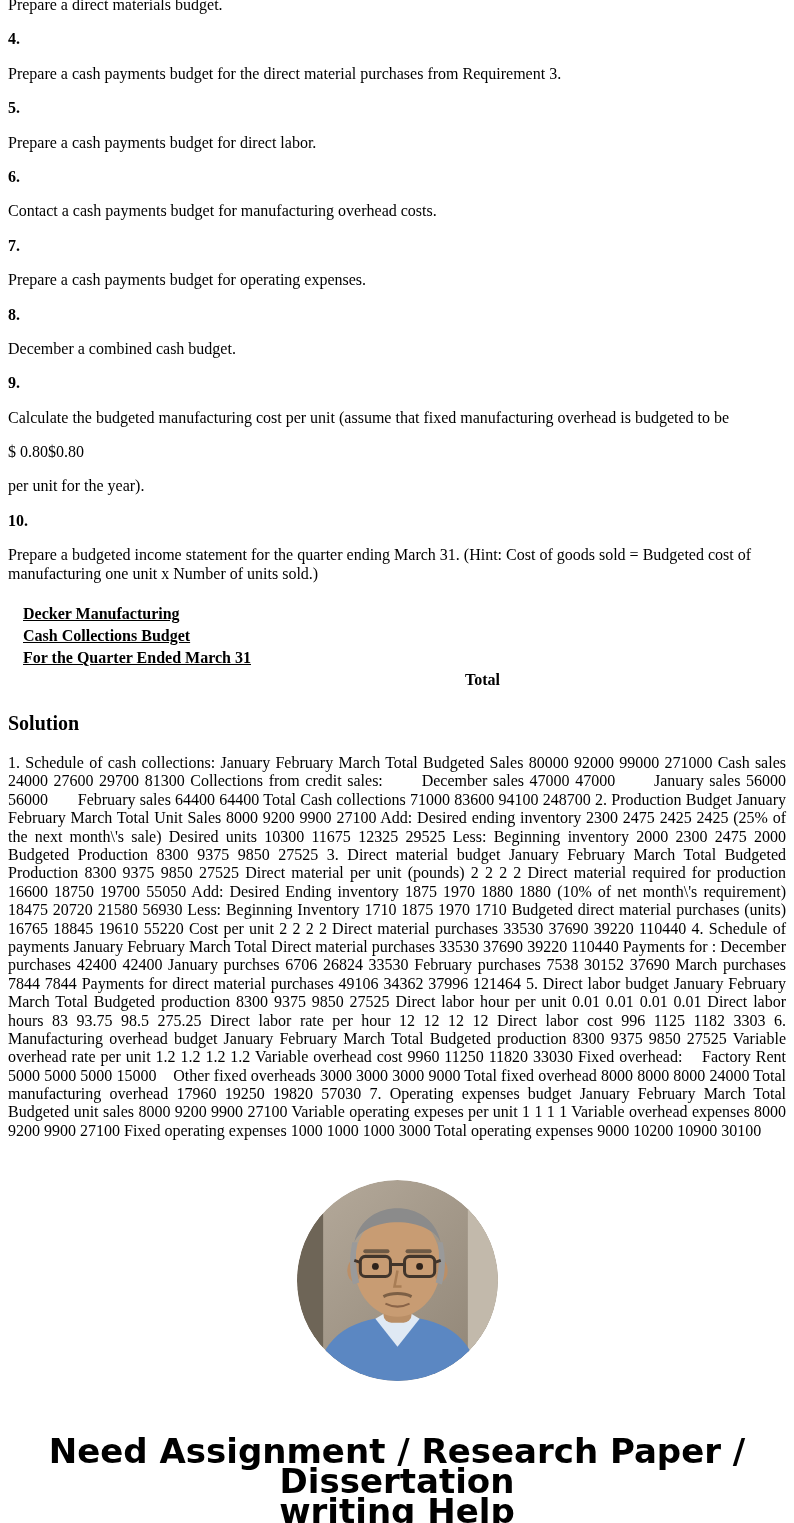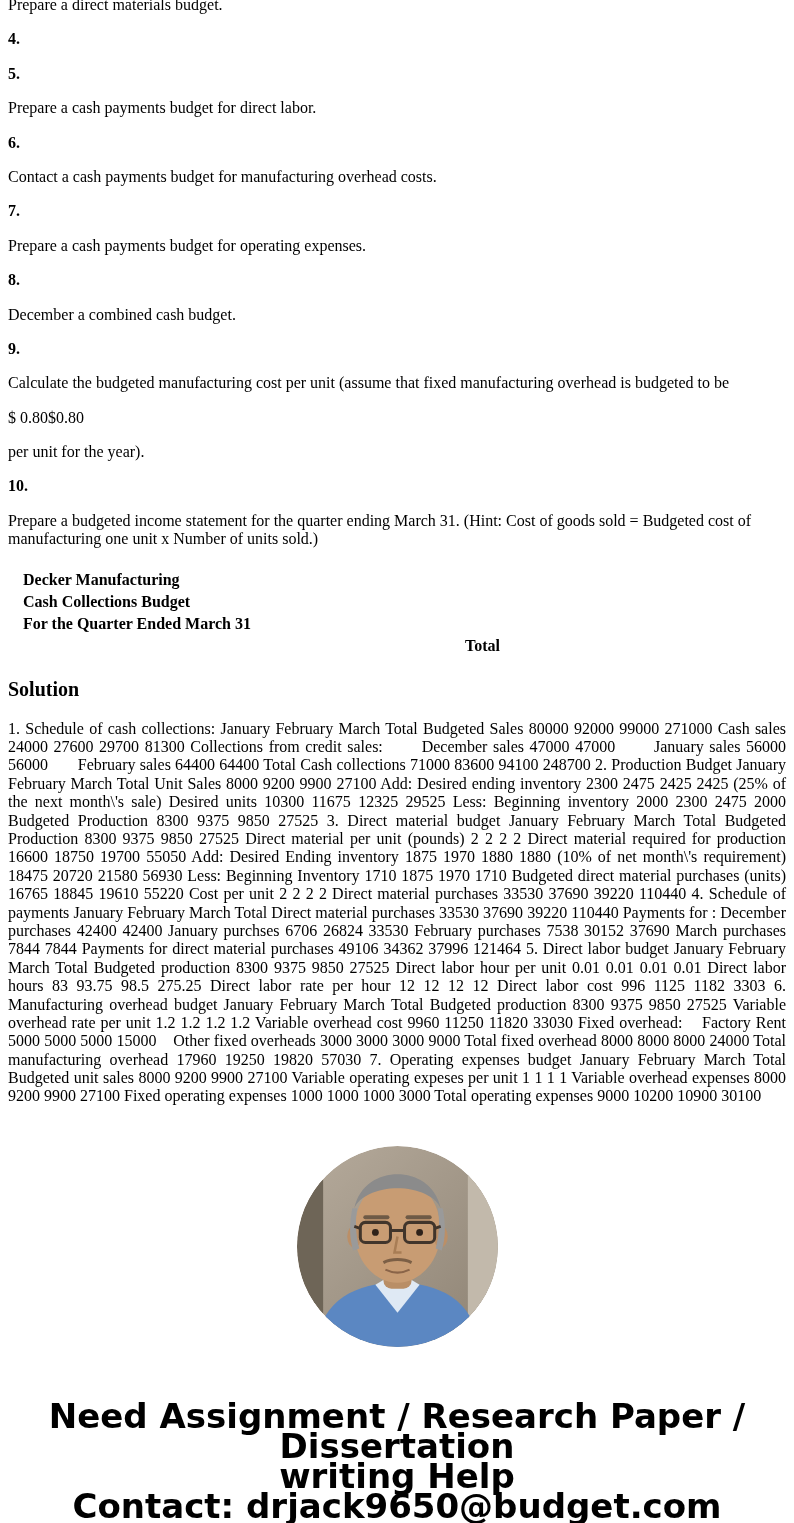--- a/index.html
+++ b/index.html
@@ -20,21 +20,21 @@
   .doc { padding: 0 8px; }
 
   .para { margin: 16px 0; }
   .para.first { margin-top: -4px; }
   .para.num { font-weight: bold; }
 
   .budget-header {
     margin: 20px 0 0 15px;
     font-weight: bold;
   }
-  .bh-line { padding: 2px 0; line-height: 18px; }
+  .bh-line { padding: 2px 0; line-height: 18px; text-decoration: underline; }
   .bh-month { padding: 2px 0; line-height: 18px; margin-left: 442px; }
 
   .solution-heading {
     font-size: 20px;
     font-weight: bold;
     margin: 21px 0 19px 0;
     font-family: "Liberation Serif", serif;
   }
   .solution-body {
     margin: 4px 0;
@@ -61,20 +61,21 @@
     color: #000000;
   }
 </style>
 </head>
 <body>
 
 <div class="doc">
 
   <p class="para first">Prepare a direct materials budget.</p>
   <p class="para num">4.</p>
+  <p class="para">Prepare a cash payments budget for the direct material purchases from Requirement 3.</p>
   <p class="para num">5.</p>
   <p class="para">Prepare a cash payments budget for direct labor.</p>
   <p class="para num">6.</p>
   <p class="para">Contact a cash payments budget for manufacturing overhead costs.</p>
   <p class="para num">7.</p>
   <p class="para">Prepare a cash payments budget for operating expenses.</p>
   <p class="para num">8.</p>
   <p class="para">December a combined cash budget.</p>
   <p class="para num">9.</p>
   <p class="para">Calculate the budgeted manufacturing cost per unit (assume that fixed manufacturing overhead is budgeted to be</p>

